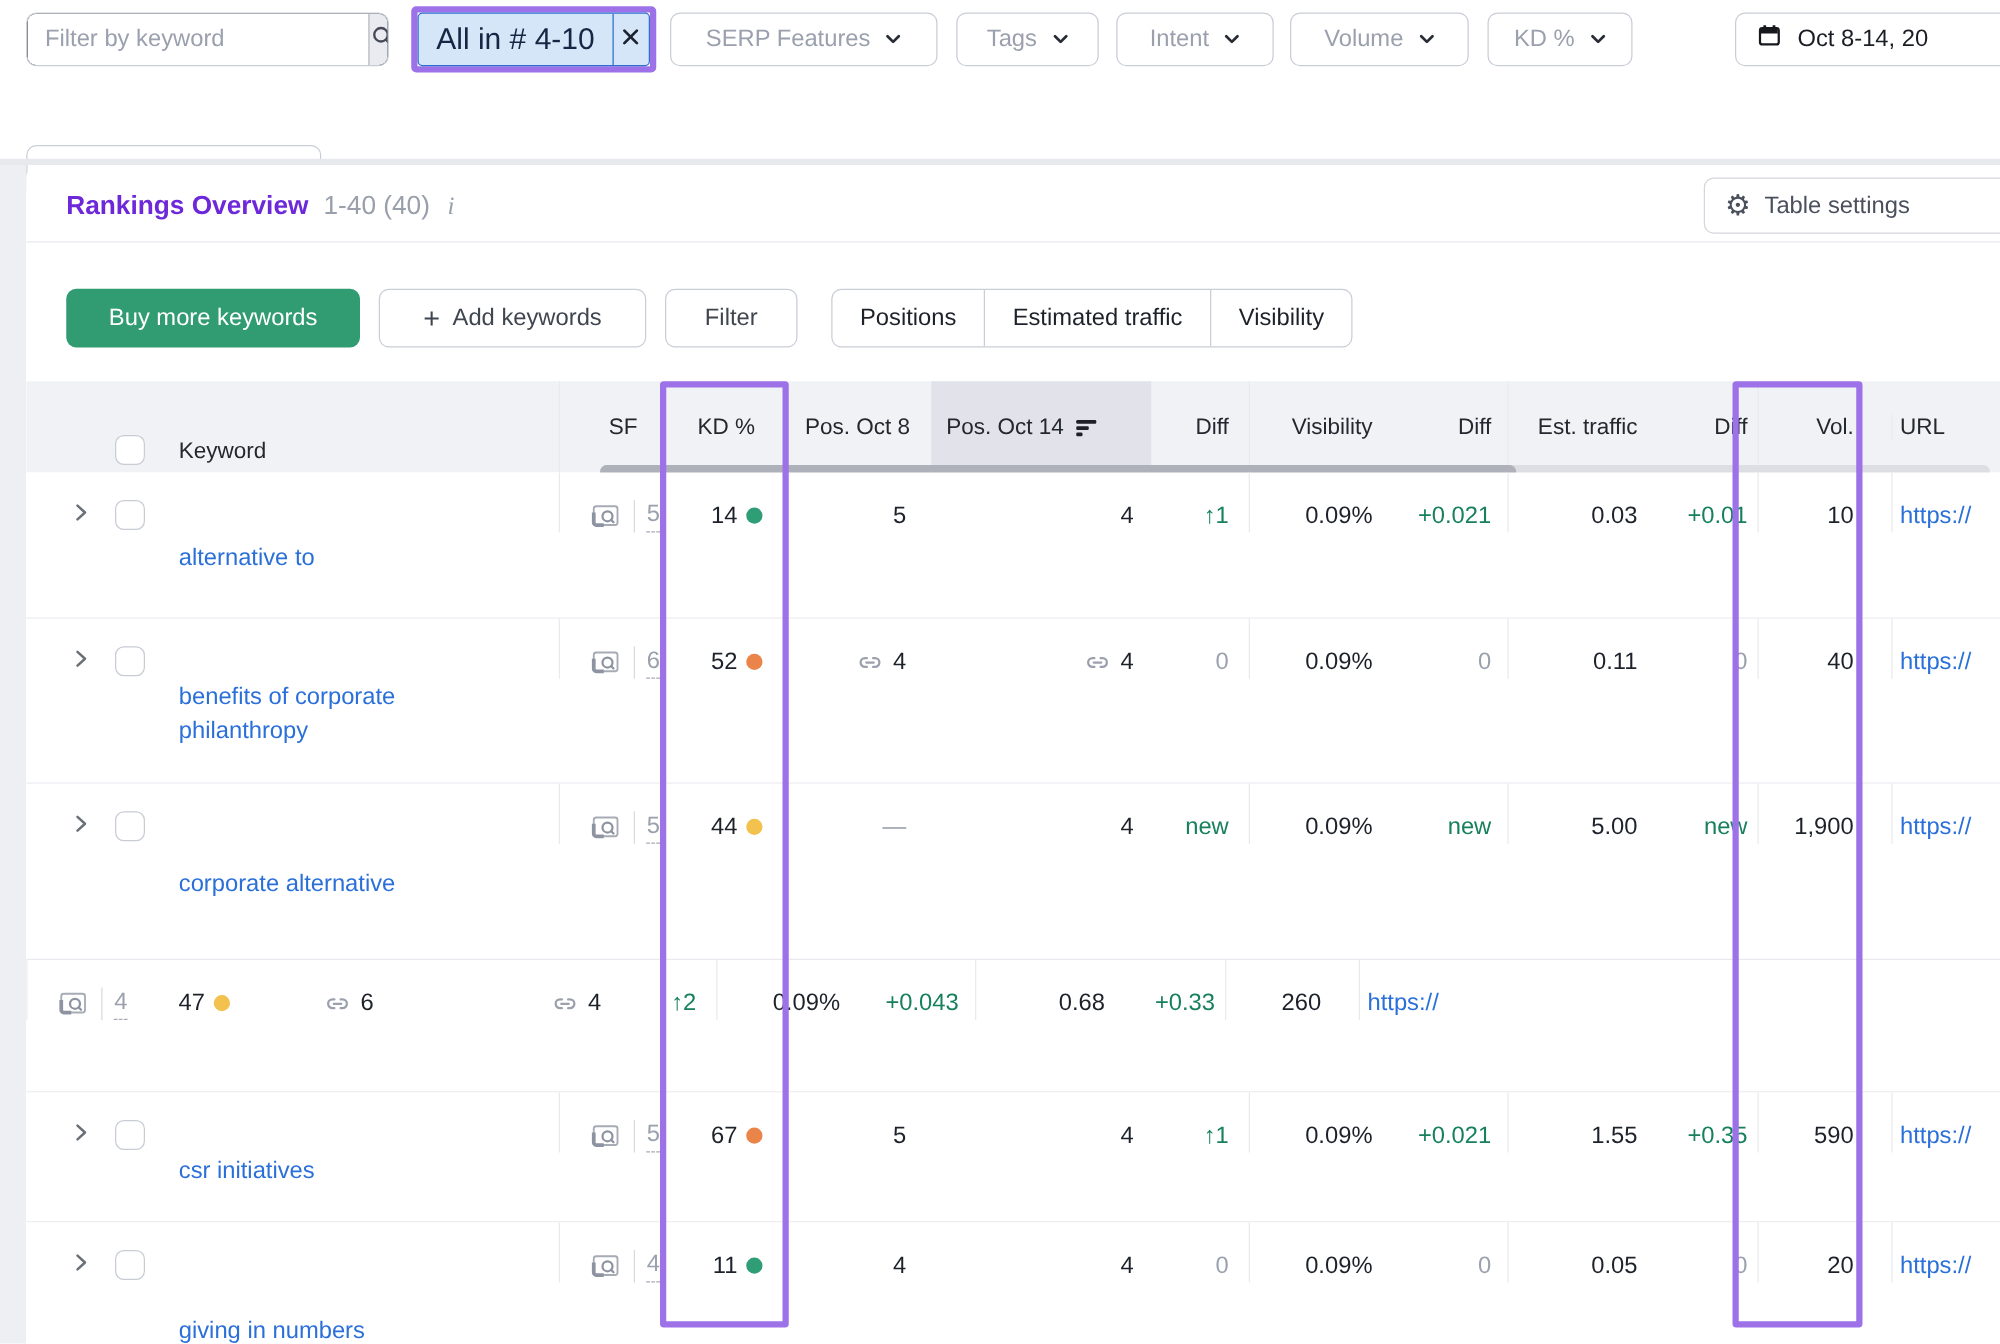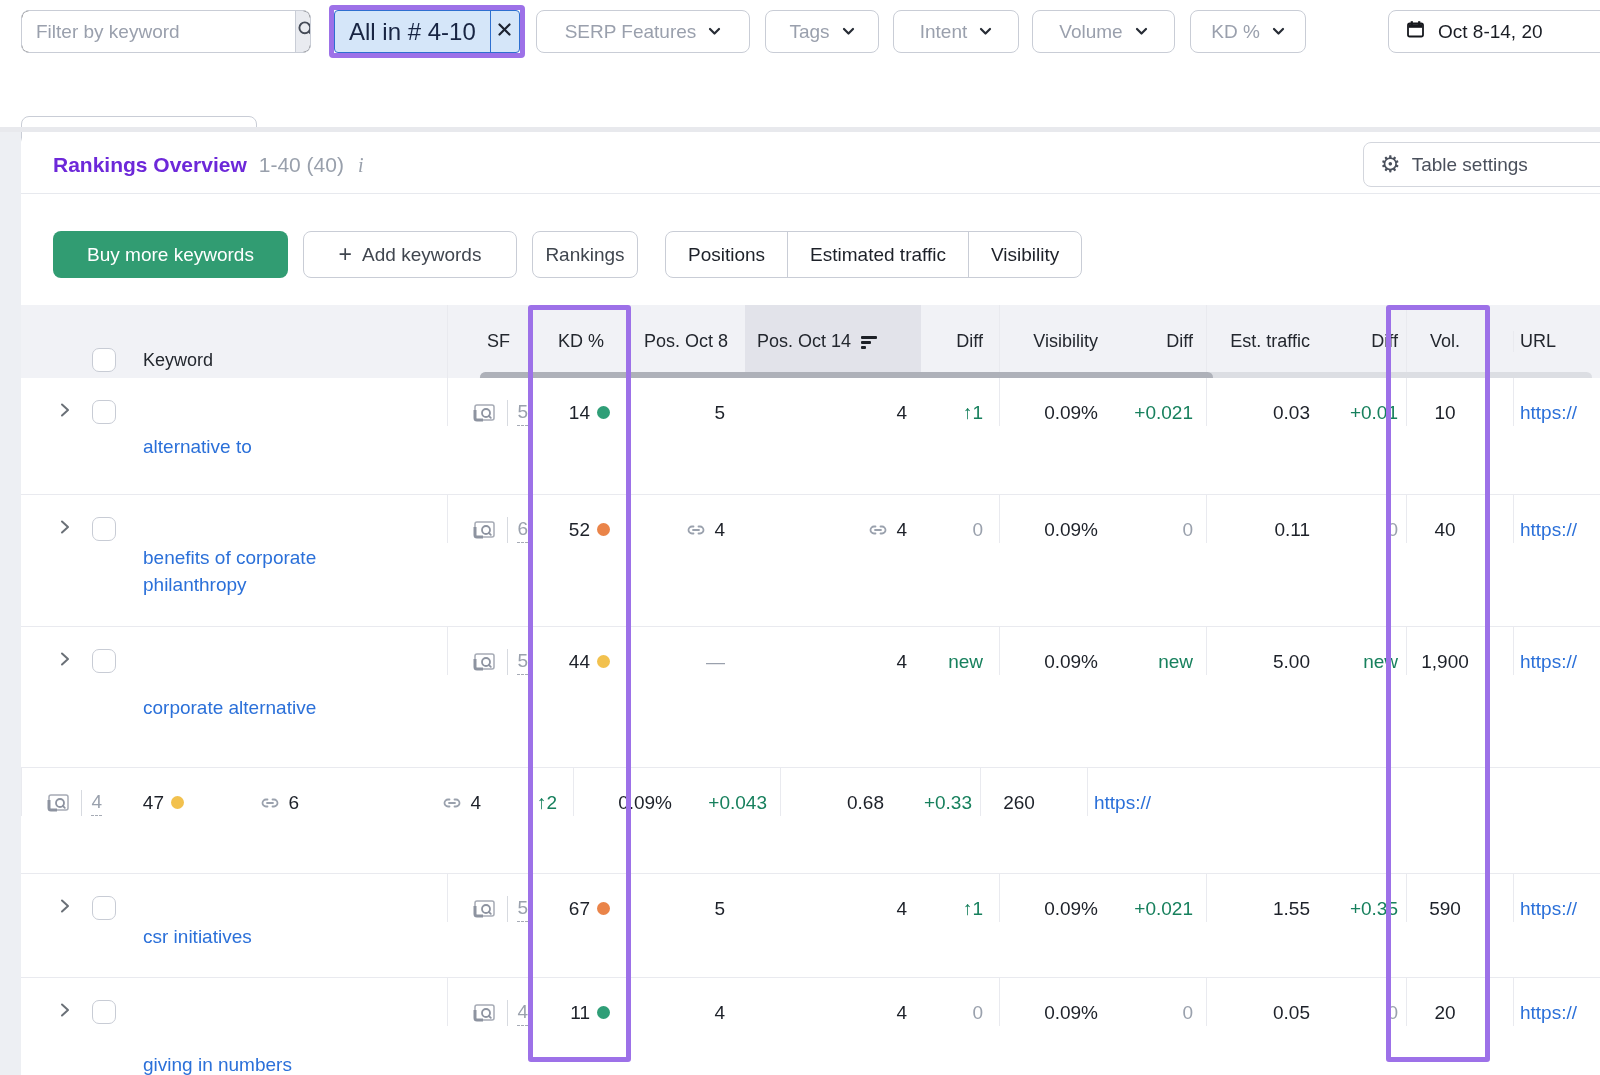--- a/index.html
+++ b/index.html
@@ -90,21 +90,21 @@
   .c-key{width:426px; position:relative; height:100%;}
   .c-sf {width:88px;  justify-content:flex-end; border-left:1px solid #e9eaef;}
   .c-kd {width:95px;  justify-content:flex-end; padding-right:20px;}
   .c-p8 {width:115px; justify-content:flex-end; padding-right:20px;}
   .c-p14{width:176px; justify-content:flex-end; padding-right:14px;}
   .c-d1 {width:78px;  justify-content:flex-end; padding-right:16px;}
   .c-vis{width:105px; justify-content:flex-end; padding-right:6px; border-left:1px solid #e9eaef;}
   .c-d2 {width:102px; justify-content:flex-end; padding-right:13px;}
   .c-est{width:110px; justify-content:flex-end; padding-right:6px; border-left:1px solid #e9eaef;}
   .c-d3 {width:90px;  justify-content:flex-end; padding-right:8px;}
-  .c-vol{width:107px; justify-content:center; padding-right:30px; border-left:1px solid #e9eaef;}
+  .c-vol{width:107px; justify-content:flex-end; padding-right:30px; border-left:1px solid #e9eaef;}
   .c-url{flex:1; justify-content:flex-start; padding-left:6px; border-left:1px solid #e9eaef; overflow:hidden;}
 
   .thead .c-key, .thead .c-sf, .thead .c-kd, .thead .c-p8, .thead .c-d1,
   .thead .c-vis, .thead .c-d2, .thead .c-est, .thead .c-d3, .thead .c-vol { height:73px; }
   .thead .c-sf { padding-right:25px; }
   .thead .c-kd { padding-right:26px; }
   .thead .c-p8 { padding-right:17px; }
   .thead .c-p14 { justify-content:flex-start; padding-left:12px; background:#e2e3ea; height:73px; }
   .thead .c-vol { padding-right:30px; }
 
@@ -266,21 +266,21 @@
   <div class="title-divider"></div>
 
   <div class="btn btn-buy">
     <span>Buy more keywords</span>
   </div>
   <div class="btn btn-add">
     <span class="plus">+</span>
     <span>Add keywords</span>
   </div>
   <div class="btn btn-actions">
-    <span>Rankings</span>
+    <span>Filter</span>
   </div>
 
   <div class="tabs">
     <div class="tab">Positions</div>
     <div class="tab">Estimated traffic</div>
     <div class="tab">Visibility</div>
   </div>
 
   <div class="thead">
     <div class="th c-key">

